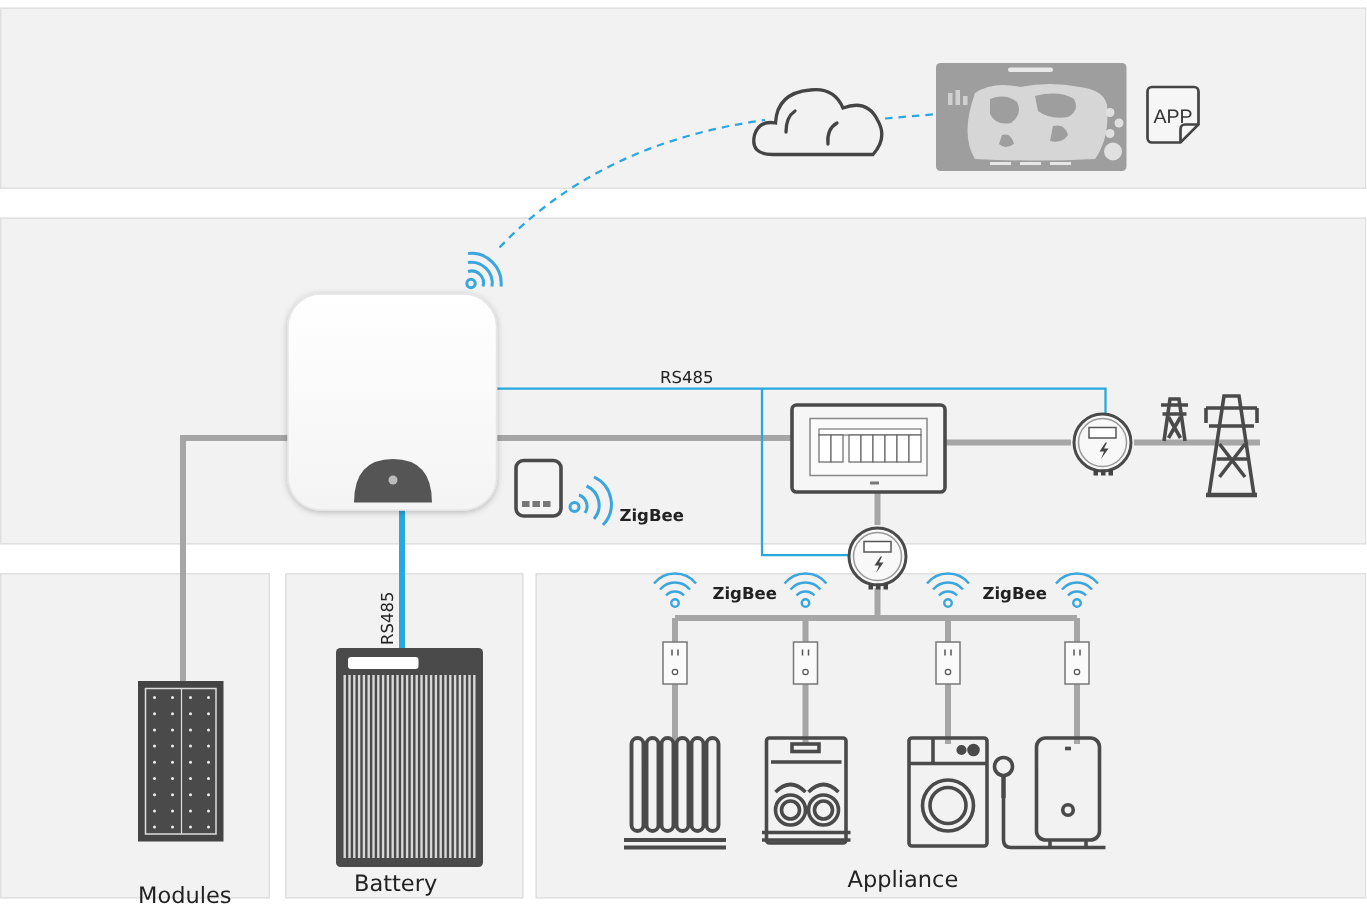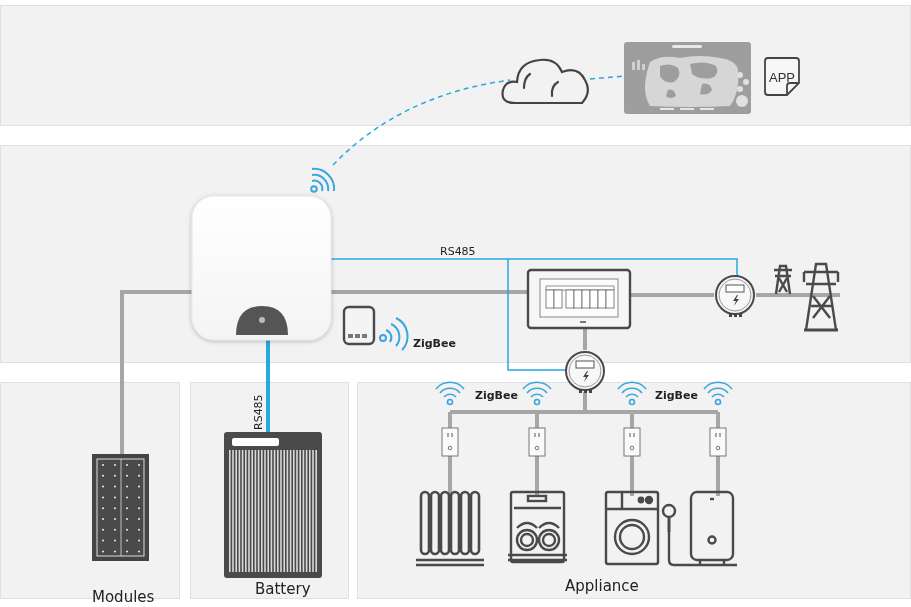--- a/index.html
+++ b/index.html
@@ -337,14 +337,14 @@
     <line x1="669" y1="517" x2="669" y2="532" stroke-width="3"></line>
     <path d="M669,532 V560 Q669,565 674,565 H737"></path>
     <path d="M700,560 V565 M724,560 V565"></path>
   </g>
 
   <text x="0" y="0" transform="translate(262,430) rotate(-90)" font-family="DejaVu Sans, sans-serif" font-size="11" fill="#222">RS485</text>
 </svg>
 
 <div class="rs-label" style="left:440px;top:245px;">RS485</div>
 <div class="label" style="left:92px;top:588px;">Modules</div>
-<div class="label" style="left:236px;top:580px;margin-left:19px;">Battery</div>
+<div class="label" style="left:236px;top:580px;">Battery</div>
 <div class="label" style="left:565px;top:577px;">Appliance</div>
 
 </body></html>

